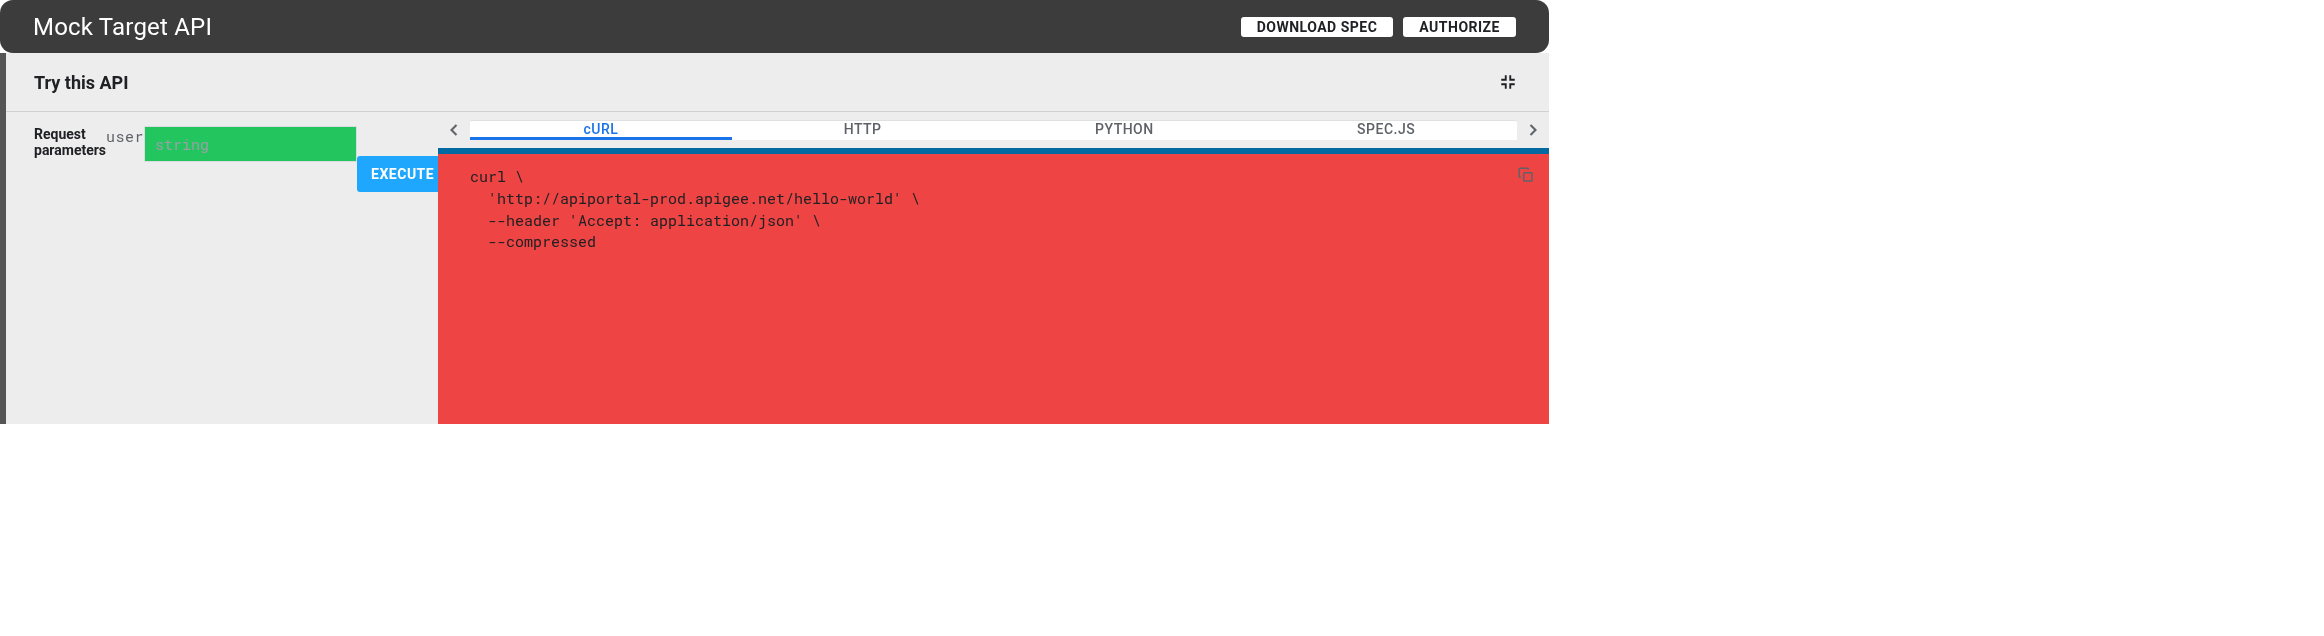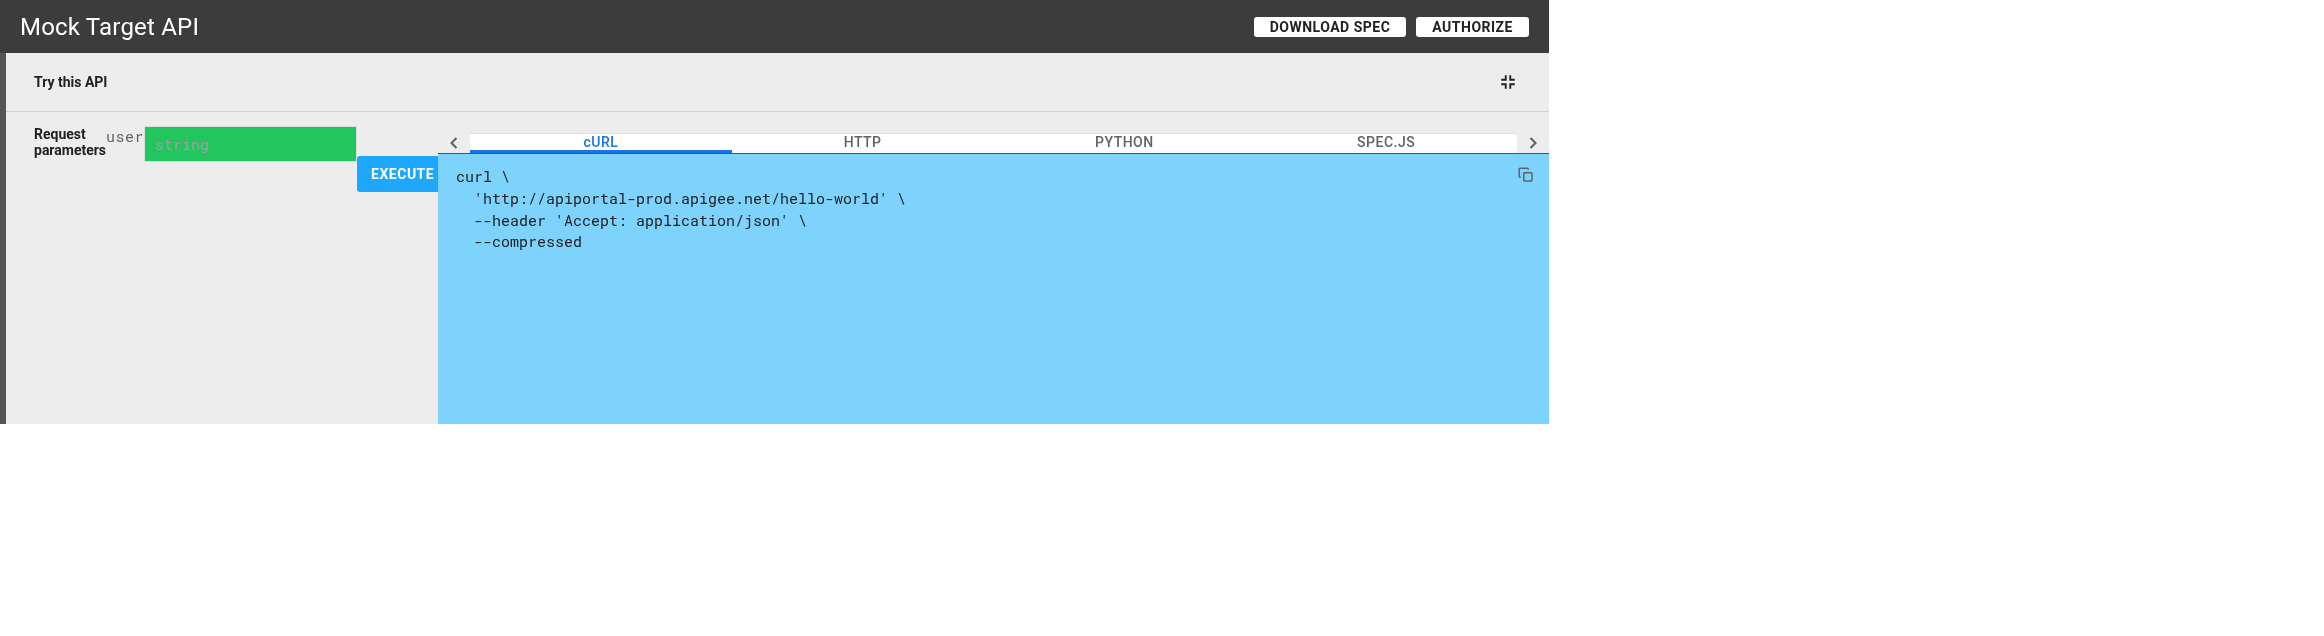--- a/index.html
+++ b/index.html
@@ -14,22 +14,23 @@
     width: 1549px;
     height: 424px;
   }
 
   
   .header {
     background: #3c3c3c;
     height: 53px;
     display: flex;
     align-items: center;
-    padding: 0 20px;
+    padding: 0 33px;
     justify-content: space-between;
+    border-radius: 13px;
   }
   .header-title {
     color: #fff;
     font-size: 24px;
     font-weight: 400;
     letter-spacing: 0.2px;
   }
   .header-actions {
     display: flex;
     gap: 10px;
@@ -58,21 +59,21 @@
   }
 
   .panel-header {
     display: flex;
     align-items: center;
     justify-content: space-between;
     padding: 16px 28px;
     border-bottom: 1px solid #d0d0d0;
   }
   .panel-title {
-    font-size: 14px;
+    font-size: 18px;
     font-weight: 700;
     color: #202124;
   }
   .collapse-btn {
     background: none;
     border: none;
     cursor: pointer;
     padding: 4px;
     color: #202124;
   }
@@ -132,23 +133,23 @@
 
   
   .right-col {
     flex: 1;
     display: flex;
     flex-direction: column;
     background: #ededed;
   }
   .tabs-row {
     display: flex;
-    align-items: flex-end;
+    align-items: center;
     height: 42px;
-    border-bottom: 1px solid #0369a1;
+    border-bottom: 6px solid #0369a1;
   }
   .nav-arrow {
     width: 32px;
     background: #ededed;
     border: none;
     cursor: pointer;
     display: flex;
     align-items: center;
     justify-content: center;
     color: #5f6368;
@@ -173,23 +174,23 @@
     font-family: inherit;
     border-bottom: 3px solid transparent;
   }
   .tab.active {
     color: #1a73e8;
     border-bottom-color: #1a73e8;
   }
 
   .code-area {
     flex: 1;
-    background: #7dd3fc;
+    background: #ef4444;
     position: relative;
-    padding: 12px 18px;
+    padding: 12px 32px;
   }
   .code-text {
     font-family: "Roboto Mono", Menlo, Consolas, monospace;
     font-size: 15px;
     white-space: pre;
     line-height: 1.45;
     color: #202124;
   }
   .copy-btn {
     position: absolute;

